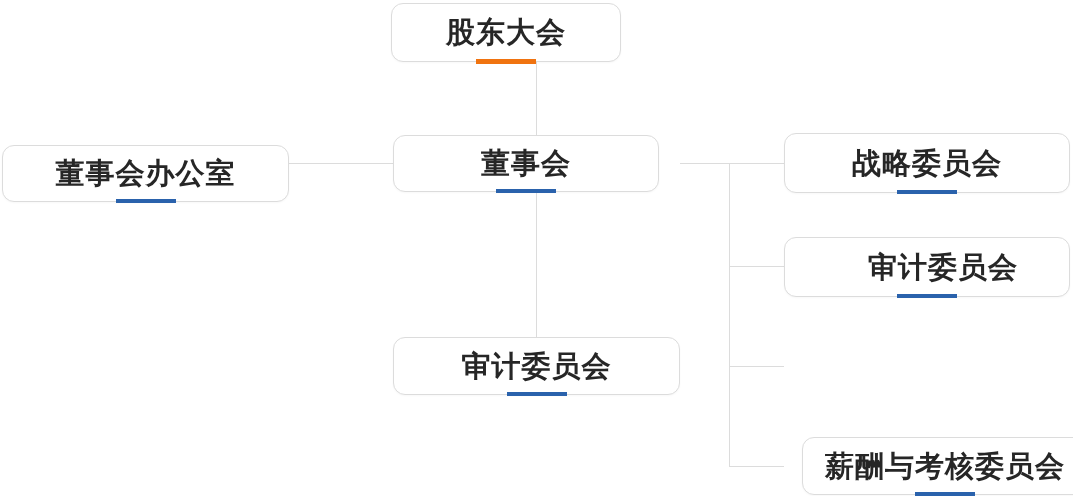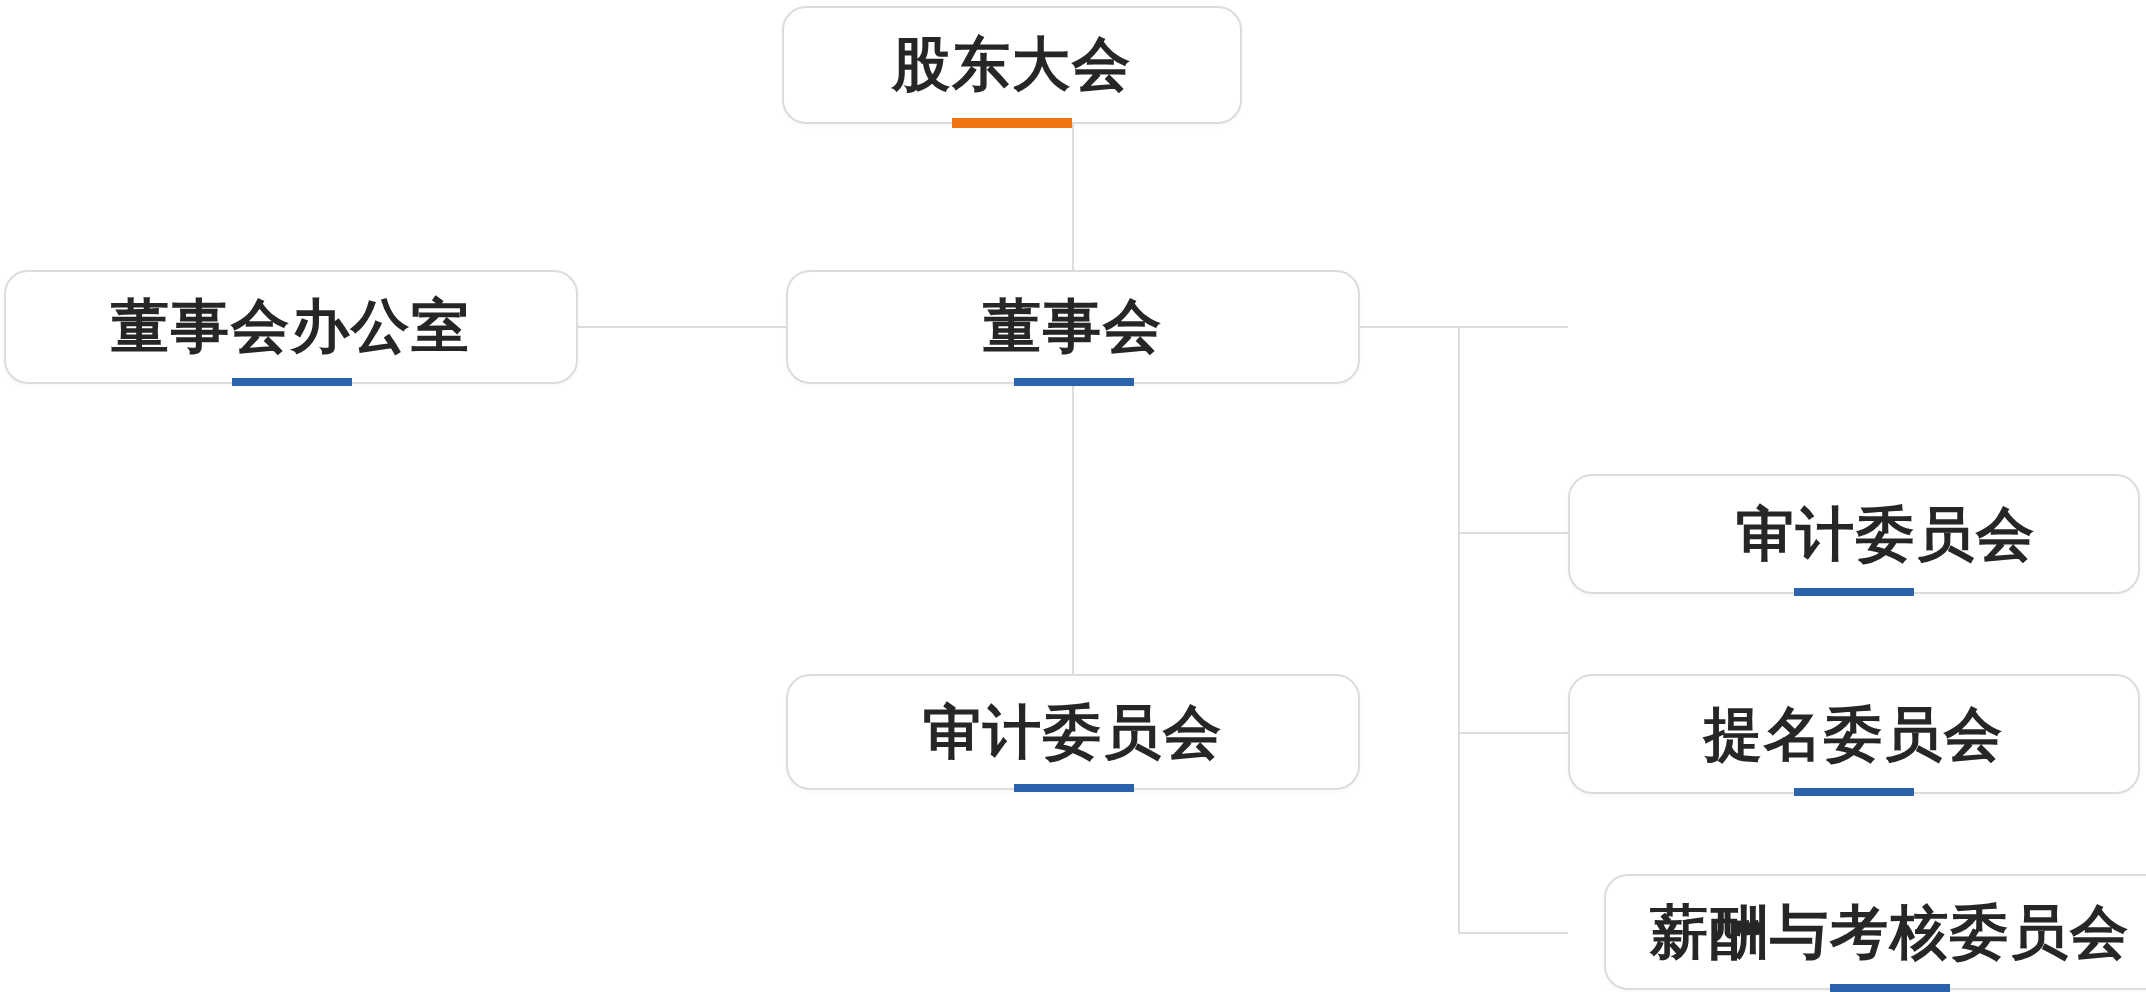--- a/index.html
+++ b/index.html
@@ -71,44 +71,44 @@
   <div class="line v" style="left:729px; top:163px; height:304px;"></div>
   <div class="line h" style="left:729px; top:266px; width:55px;"></div>
   <div class="line h" style="left:729px; top:366px; width:55px;"></div>
   <div class="line h" style="left:729px; top:466px; width:55px;"></div>
 
   <div class="node" style="left:391px; top:3px; width:230px; height:59px;">
     <span class="node-label">股东大会</span>
     <span class="underline orange"></span>
   </div>
 
-  <div class="node" style="left:2px; top:135px; width:287px; height:57px;text-align:center;">
+  <div class="node" style="left:2px; top:145px; width:287px; height:57px;text-align:center;">
     <span class="node-label">董事会办公室</span>
     <span class="underline blue"></span>
   </div>
 
-  <div class="node" style="left:393px; top:135px; width:287px; height:57px;align-items:center;">
+  <div class="node" style="left:393px; top:135px; width:266px; height:57px;align-items:center;">
     <span class="node-label">董事会</span>
     <span class="underline blue"></span>
   </div>
 
   <div class="node" style="left:393px; top:337px; width:287px; height:58px;">
     <span class="node-label">审计委员会</span>
     <span class="underline blue"></span>
   </div>
 
+  <div class="node" style="left:784px; top:133px; width:286px; height:60px;">
+    <span class="node-label">战略委员会</span>
+    <span class="underline blue"></span>
+  </div>
 
   <div class="node" style="left:784px; top:237px; width:286px; height:60px;padding-left:32px;">
     <span class="node-label">审计委员会</span>
     <span class="underline blue"></span>
   </div>
 
-  <div class="node" style="left:784px; top:337px; width:286px; height:60px;">
-    <span class="node-label">提名委员会</span>
-    <span class="underline blue"></span>
-  </div>
 
   <div class="node" style="left:784px; top:437px; width:286px; height:58px;margin-left:18px;">
     <span class="node-label">薪酬与考核委员会</span>
     <span class="underline blue"></span>
   </div>
 
 </div>
 
 </body></html>

